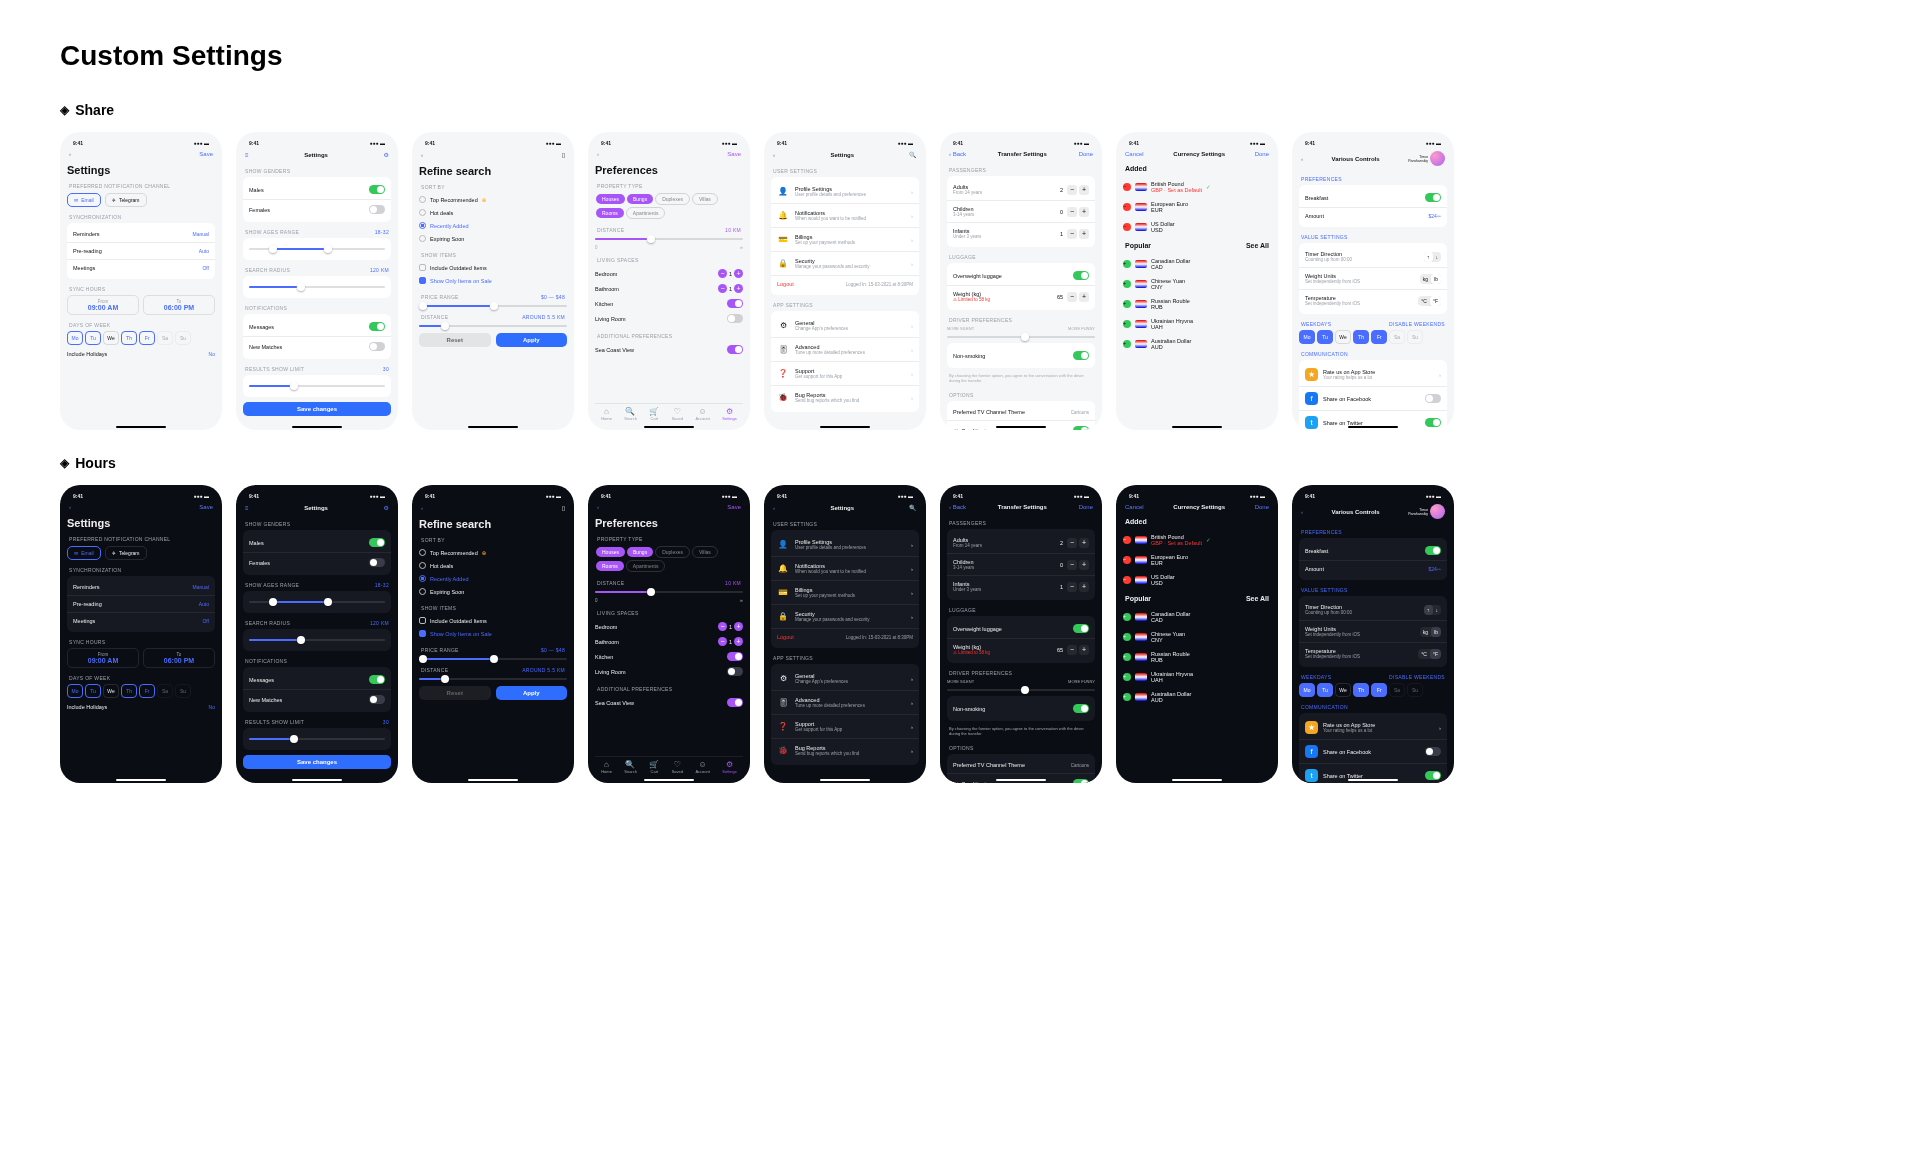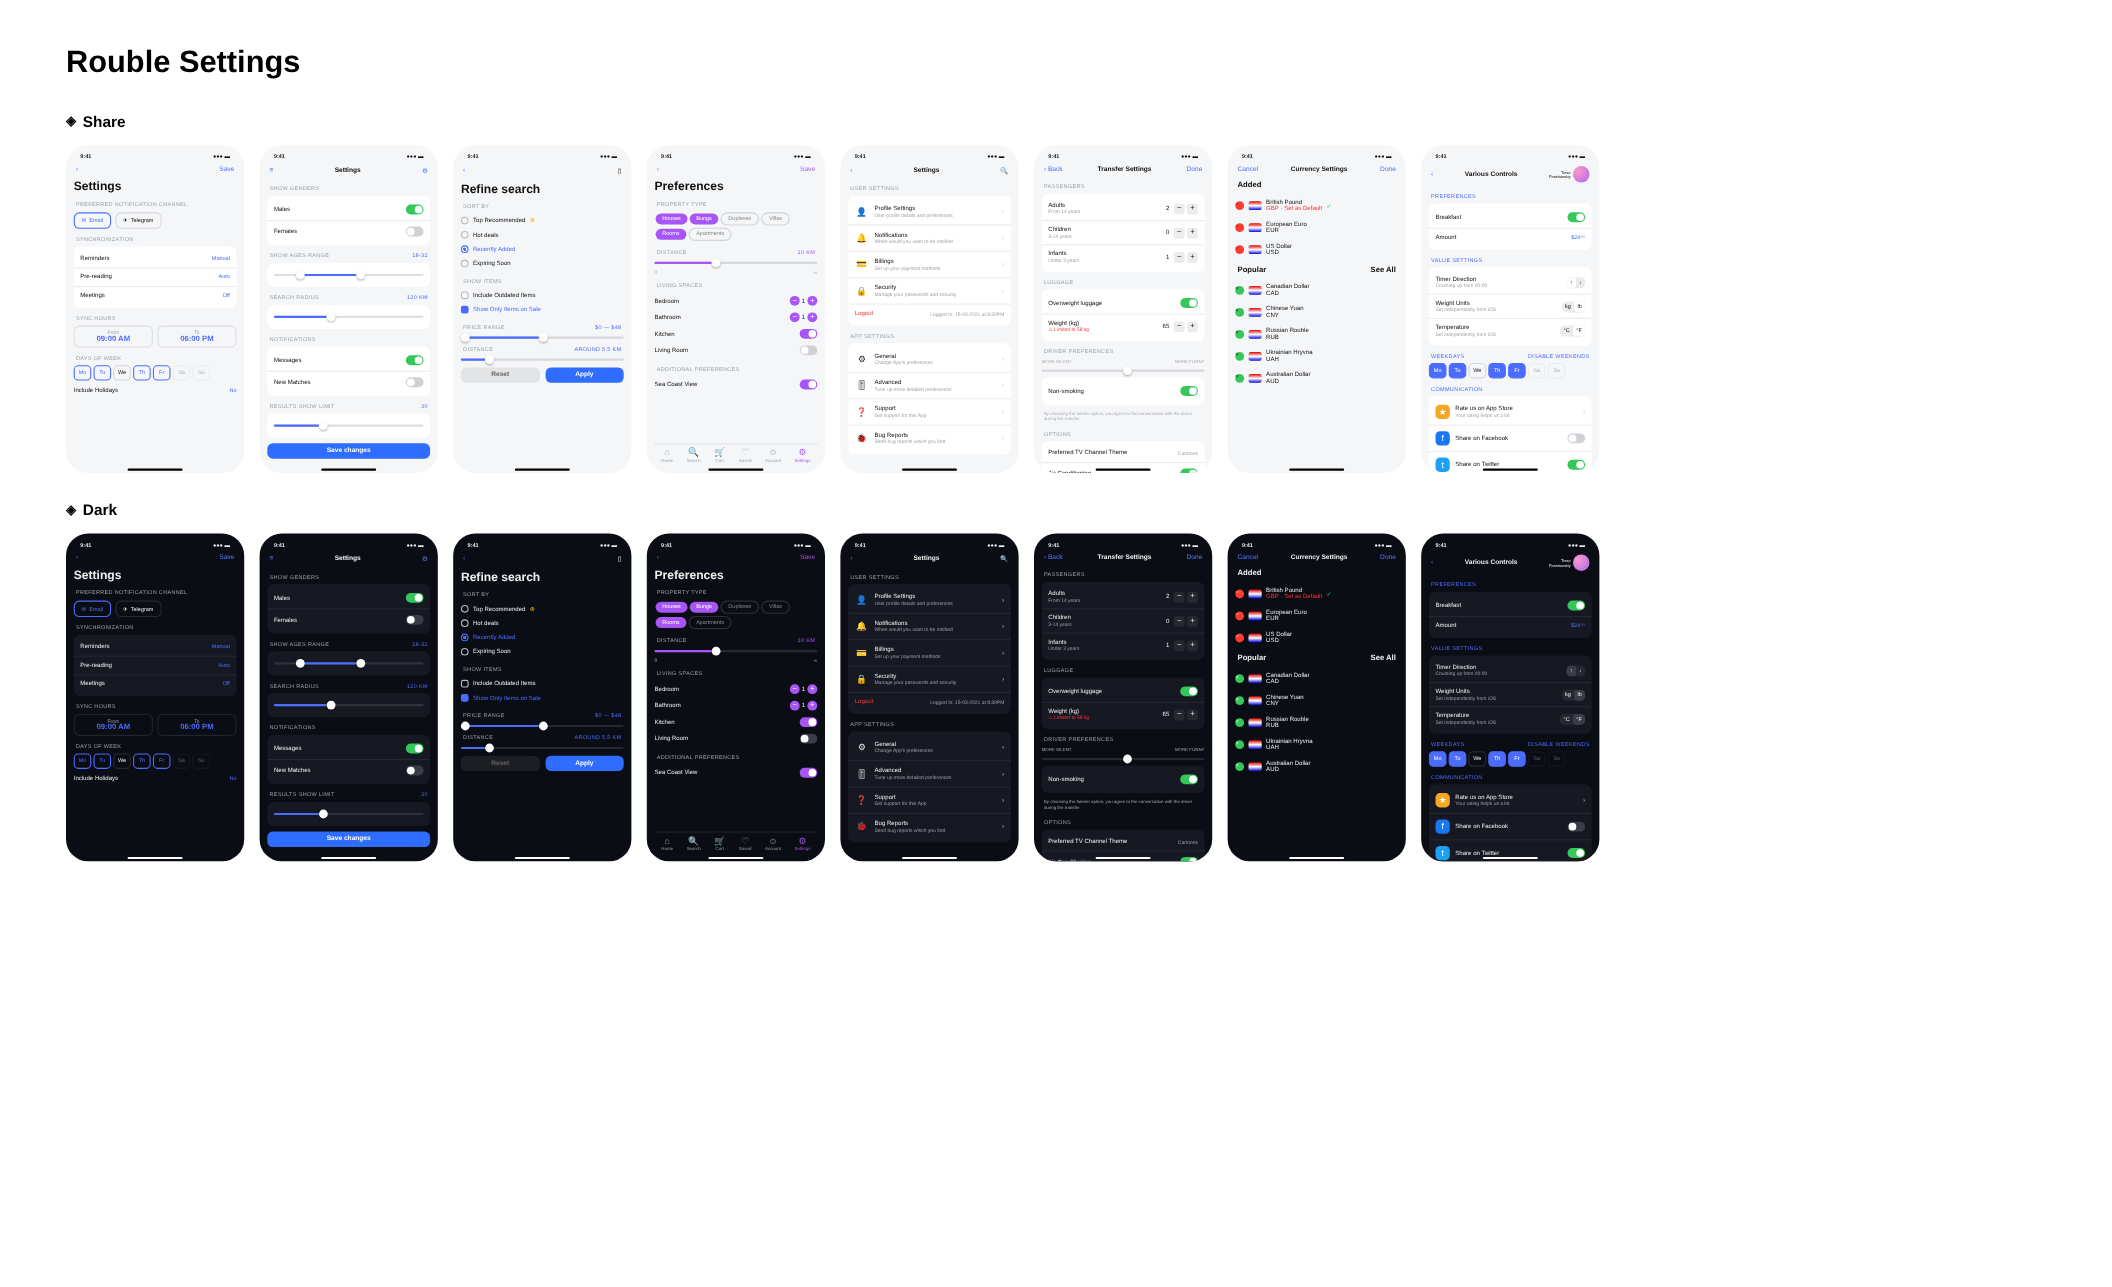--- a/index.html
+++ b/index.html
@@ -84,21 +84,21 @@
 .rval{color:#4a6cff;float:right}
 .seg{display:flex;border-radius:4px;overflow:hidden;background:rgba(128,128,128,.15)}
 .seg .s{flex:1;padding:2px 3px;font-size:5px;text-align:center}
 .seg .s.on{background:#fff;border-radius:3px;box-shadow:0 1px 2px rgba(0,0,0,.1)}
 .dark .seg .s.on{background:#3a3d48}
 .avatar{width:15px;height:15px;border-radius:50%;background:radial-gradient(circle at 30% 30%,#f9c,#a6e)}
 </style>
 </head>
 <body>
 
-<h1>Rouble Settings</h1>
+<h1>Custom Settings</h1>
 
 <div class="section-label">Share</div>
 <div class="row">
 
 <div class="phone light">
 <div class="status-bar">
         <span>9:41</span>
         <span>●●● ▬</span>
       </div>
 <div class="nav">
@@ -705,21 +705,21 @@
           <span class="ico" style="background:#1da1f2;color:#fff">t</span>
           <span class="label">Share on Twitter</span>
           <div class="tog on"></div>
         </div>
 </div>
 <div class="home-ind"></div>
 </div>
 
 </div>
 
-<div class="section-label">Dark</div>
+<div class="section-label">Hours</div>
 <div class="row" id="dark-row">
     <div class="phone dark">
 <div class="status-bar">
         <span>9:41</span>
         <span>●●● ▬</span>
       </div>
 <div class="nav">
         <span class="l">‹</span>
         <span></span>
         <span class="r">Save</span>

